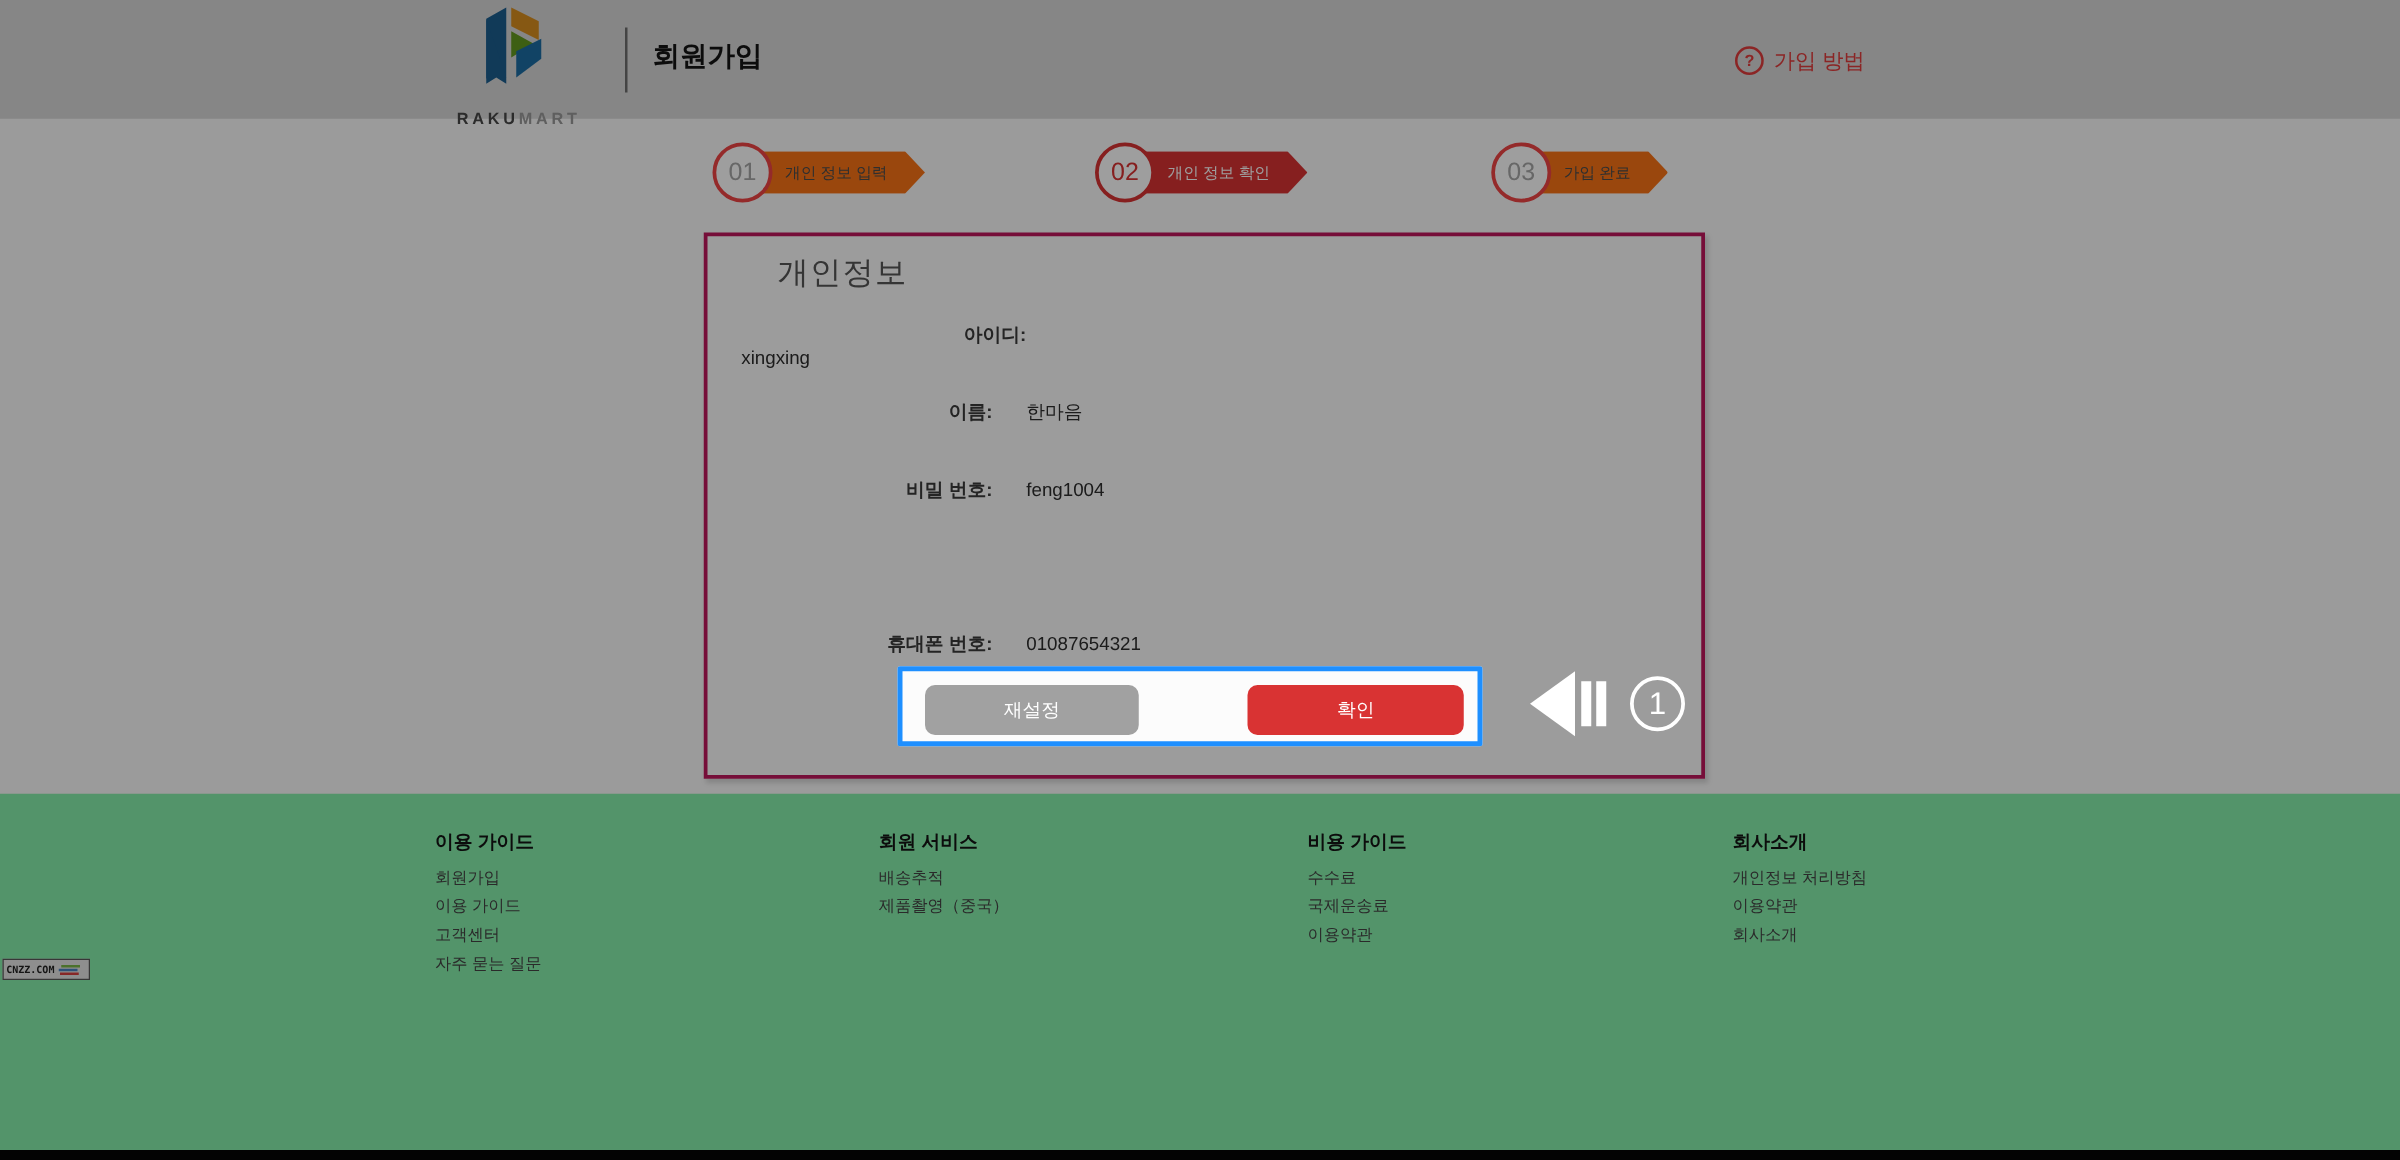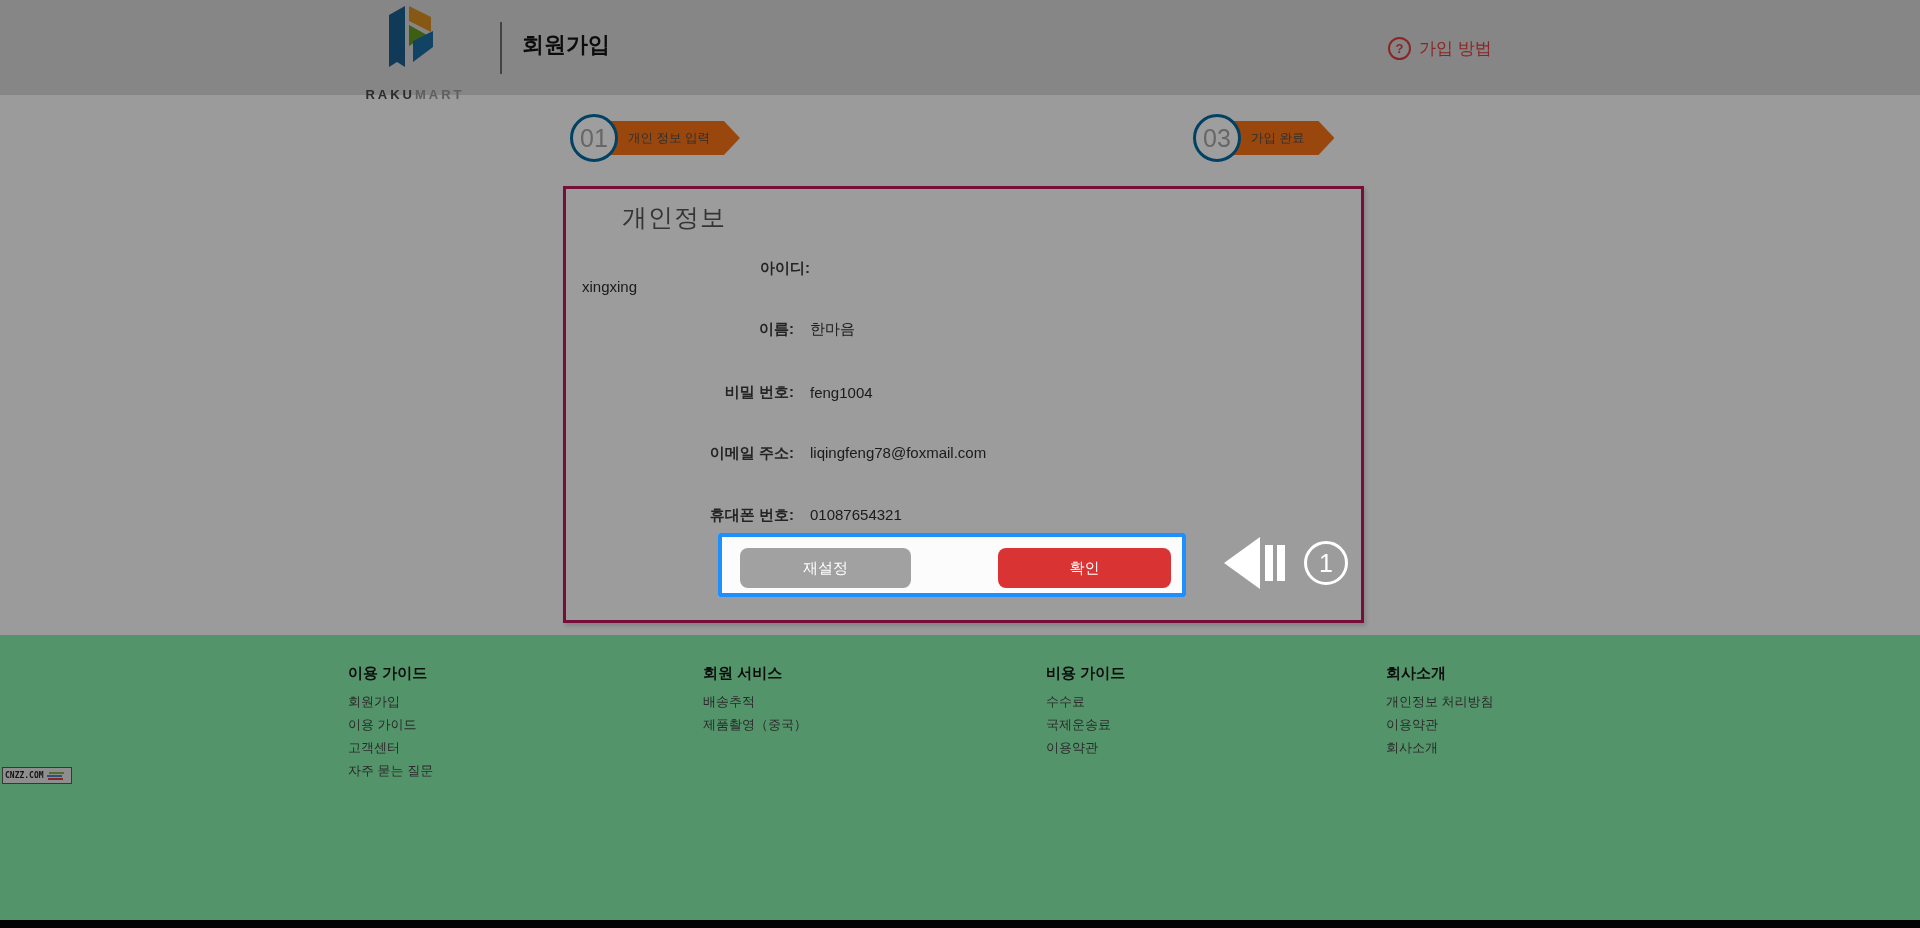--- a/index.html
+++ b/index.html
@@ -14,38 +14,38 @@
   .logo-text .mart{color:#999;}
   .header-divider{position:absolute;left:500px;top:22px;width:2px;height:52px;background:#6e6e6e;}
   .page-title{position:absolute;left:522px;top:30px;font-size:22px;font-weight:bold;color:#141414;}
   .help-link{position:absolute;left:1388px;top:37px;display:flex;align-items:center;gap:8px;
              color:#e13c3c;font-size:17px;cursor:pointer;}
   .help-icon{width:19px;height:19px;border:2px solid #e13c3c;border-radius:50%;display:flex;
              align-items:center;justify-content:center;font-size:13px;font-weight:bold;}
 
   
   .step{position:absolute;top:114px;display:flex;align-items:center;height:48px;}
-  .step-circle{width:42px;height:42px;border:3px solid #0369a1;border-radius:50%;background:#fff;
-               display:flex;align-items:center;justify-content:center;font-size:25px;color:#a6a6a6;
+  .step-circle{width:42px;height:42px;border:3px solid #ef4444;border-radius:50%;background:#fff;
+               display:flex;align-items:center;justify-content:center;font-size:20px;color:#a6a6a6;
                position:relative;z-index:2;flex:0 0 auto;}
   .step-ribbon{height:34px;margin-left:-14px;display:flex;align-items:center;
                padding:0 30px 0 24px;font-size:12.5px;color:#4c4c4c;background:#f97316;
                clip-path:polygon(0 0,calc(100% - 16px) 0,100% 50%,calc(100% - 16px) 100%,0 100%);
                white-space:nowrap;}
   .step.active .step-circle{border-color:#d93333;color:#d93333;}
   .step.active .step-ribbon{background:#d93333;color:#fff;}
   .step-1{left:570px;} .step-2{left:876px;} .step-3{left:1193px;}
 
   
   .panel{position:absolute;left:563px;top:186px;width:795px;height:431px;background:#fcfcfc;
          border:3px solid #be185d;box-shadow:2px 3px 4px rgba(0,0,0,0.15);}
   .panel-title{position:absolute;left:56px;top:12px;font-size:25px;color:#565656;letter-spacing:1px;}
   .field{position:absolute;left:0;width:100%;display:flex;align-items:baseline;}
   .field-label{width:228px;text-align:right;font-weight:bold;color:#3a3a3a;font-size:15px;flex:0 0 auto;}
-  .field-value{margin-left:16px;color:#2e2e2e;font-size:15px;}
+  .field-value{margin-left:27px;color:#2e2e2e;font-size:15px;}
   .f0{top:70px;flex-direction:column;} .f1{top:131px;} .f2{top:194px;align-items:center;} .f3{top:255px;} .f4{top:317px;}
   .btn{position:absolute;height:40px;border:none;border-radius:8px;color:#fff;font-size:15px;
        font-family:inherit;cursor:pointer;}
   .btn-reset{left:174px;top:359px;width:171px;background:#a1a1a1;}
   .btn-confirm{left:432px;top:359px;width:173px;background:#d93333;}
 
   
   .footer{position:absolute;left:0;top:635px;width:1920px;height:285px;background:#86efac;}
   .fcol{position:absolute;top:29px;}
   .fcol-title{font-size:15px;font-weight:bold;color:#141414;}
@@ -94,43 +94,43 @@
     <div class="help-link">
       <span class="help-icon">?</span>
       <span>가입 방법</span>
     </div>
   </div>
 
   <div class="step step-1">
     <div class="step-circle">01</div>
     <div class="step-ribbon">개인 정보 입력</div>
   </div>
+  <div class="step step-2 active">
+    <div class="step-circle">02</div>
+    <div class="step-ribbon">개인 정보 확인</div>
+  </div>
   <div class="step step-3">
     <div class="step-circle">03</div>
     <div class="step-ribbon">가입 완료</div>
   </div>
 
   <div class="panel">
     <div class="panel-title">개인정보</div>
 
     <div class="field f0">
       <div class="field-label">아이디:</div>
       <div class="field-value">xingxing</div>
     </div>
     <div class="field f1">
       <div class="field-label">이름:</div>
       <div class="field-value">한마음</div>
     </div>
     <div class="field f2">
       <div class="field-label">비밀 번호:</div>
       <div class="field-value">feng1004</div>
-    </div>
-    <div class="field f3">
-      <div class="field-label">이메일 주소:</div>
-      <div class="field-value">liqingfeng78@foxmail.com</div>
     </div>
     <div class="field f4">
       <div class="field-label">휴대폰 번호:</div>
       <div class="field-value">01087654321</div>
     </div>
 
     <button class="btn btn-reset">재설정</button>
     <button class="btn btn-confirm">확인</button>
   </div>
 

